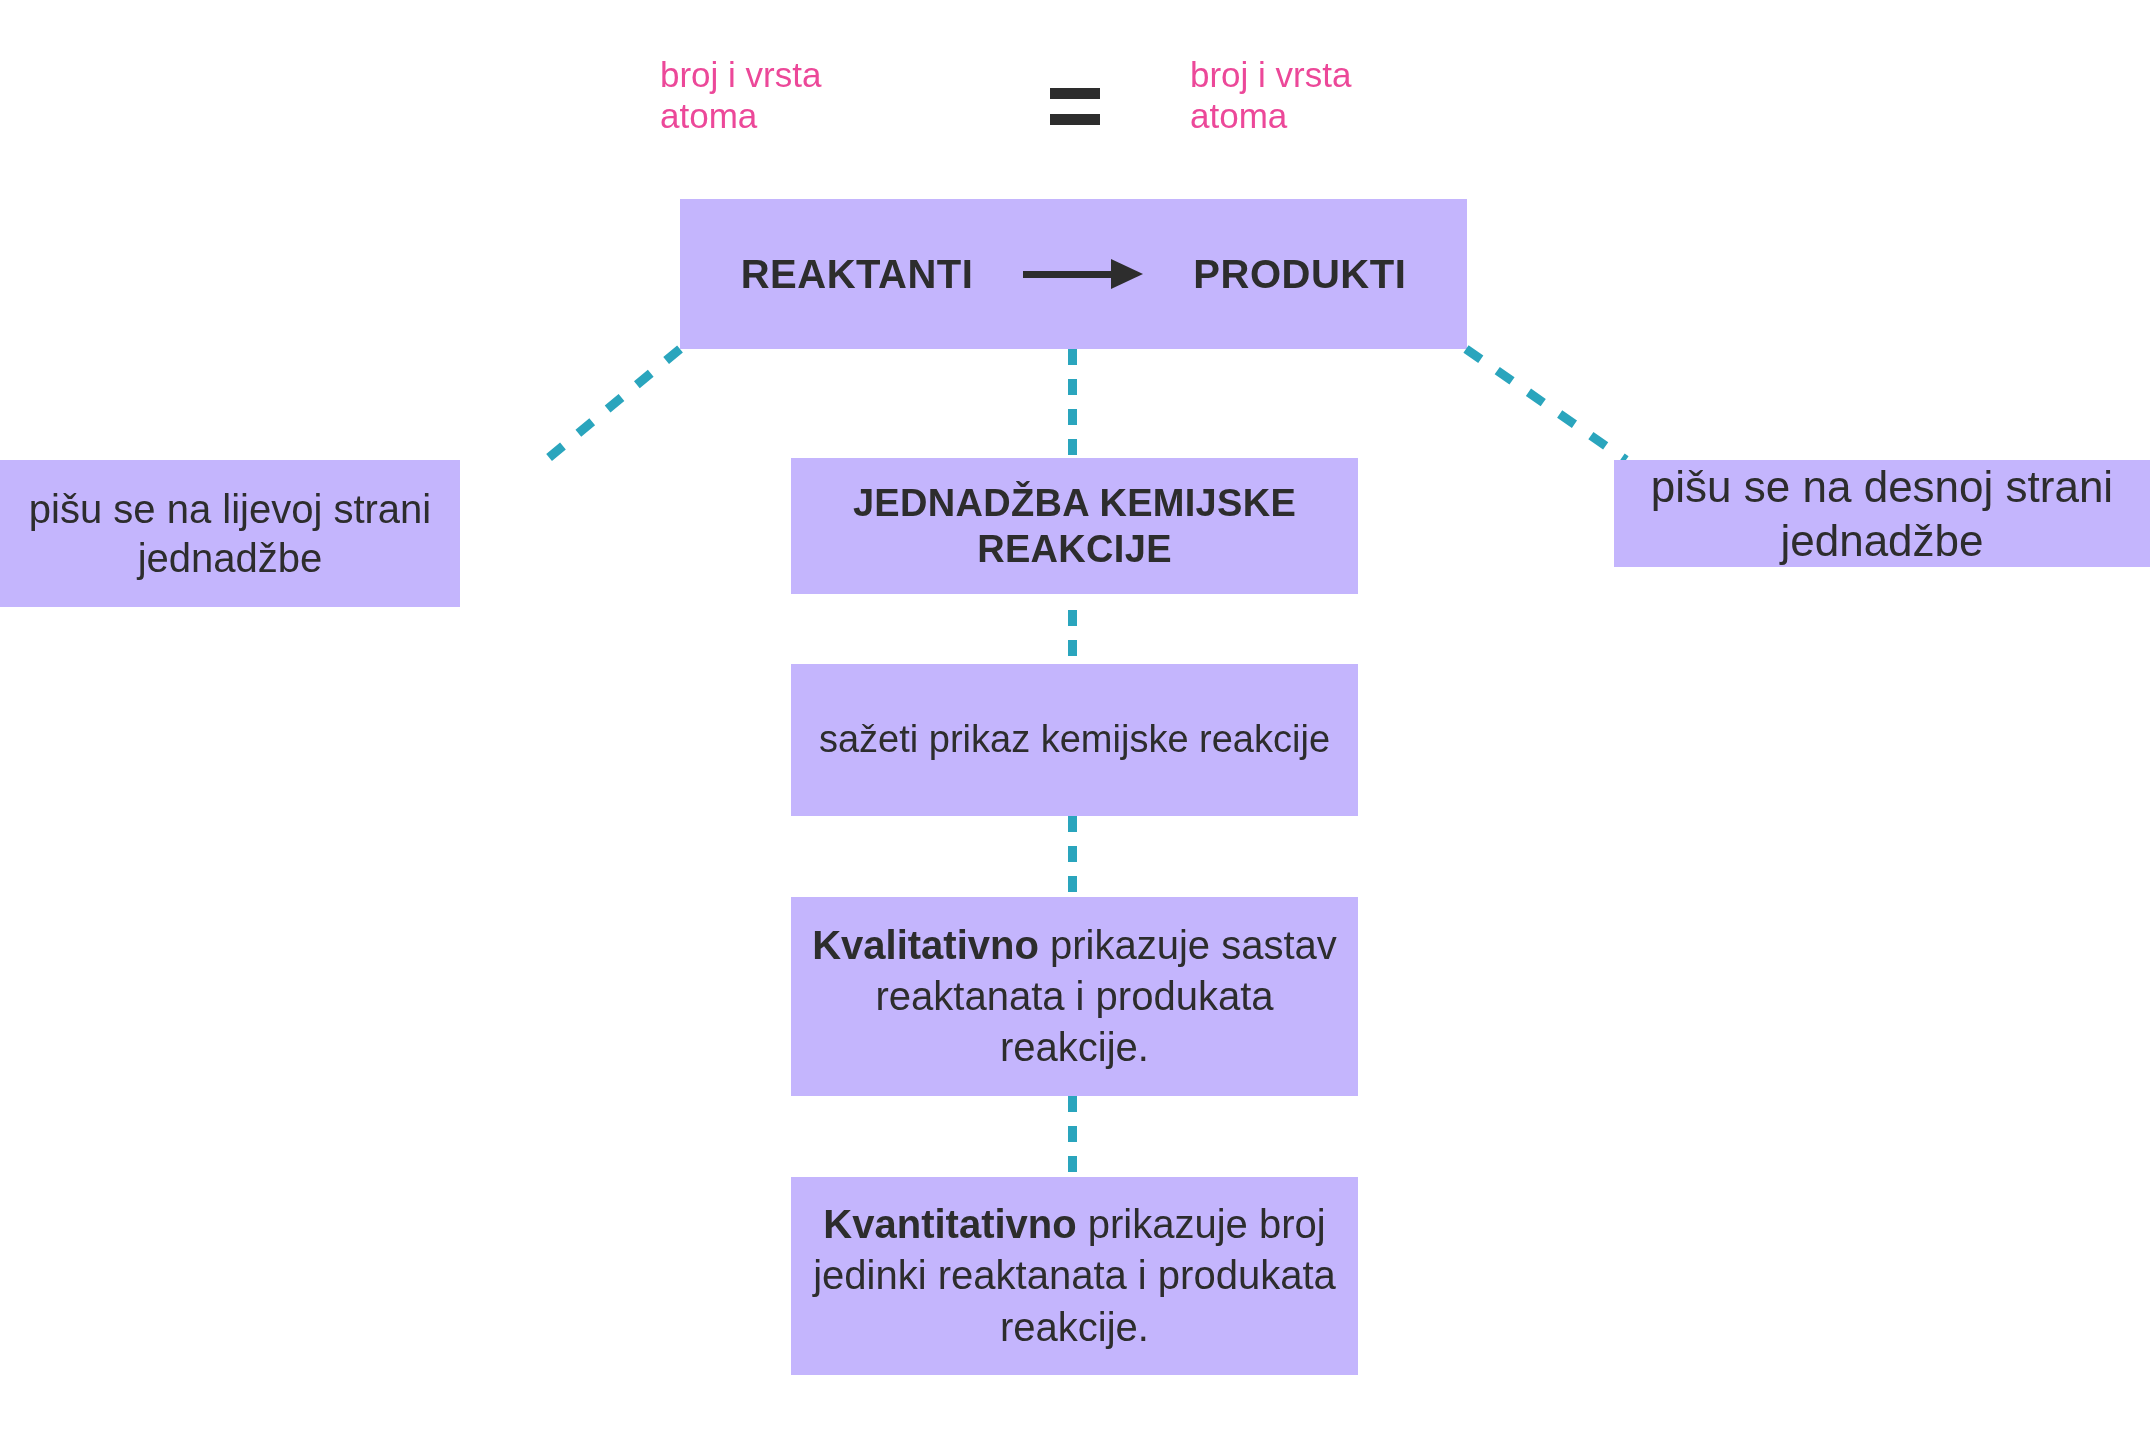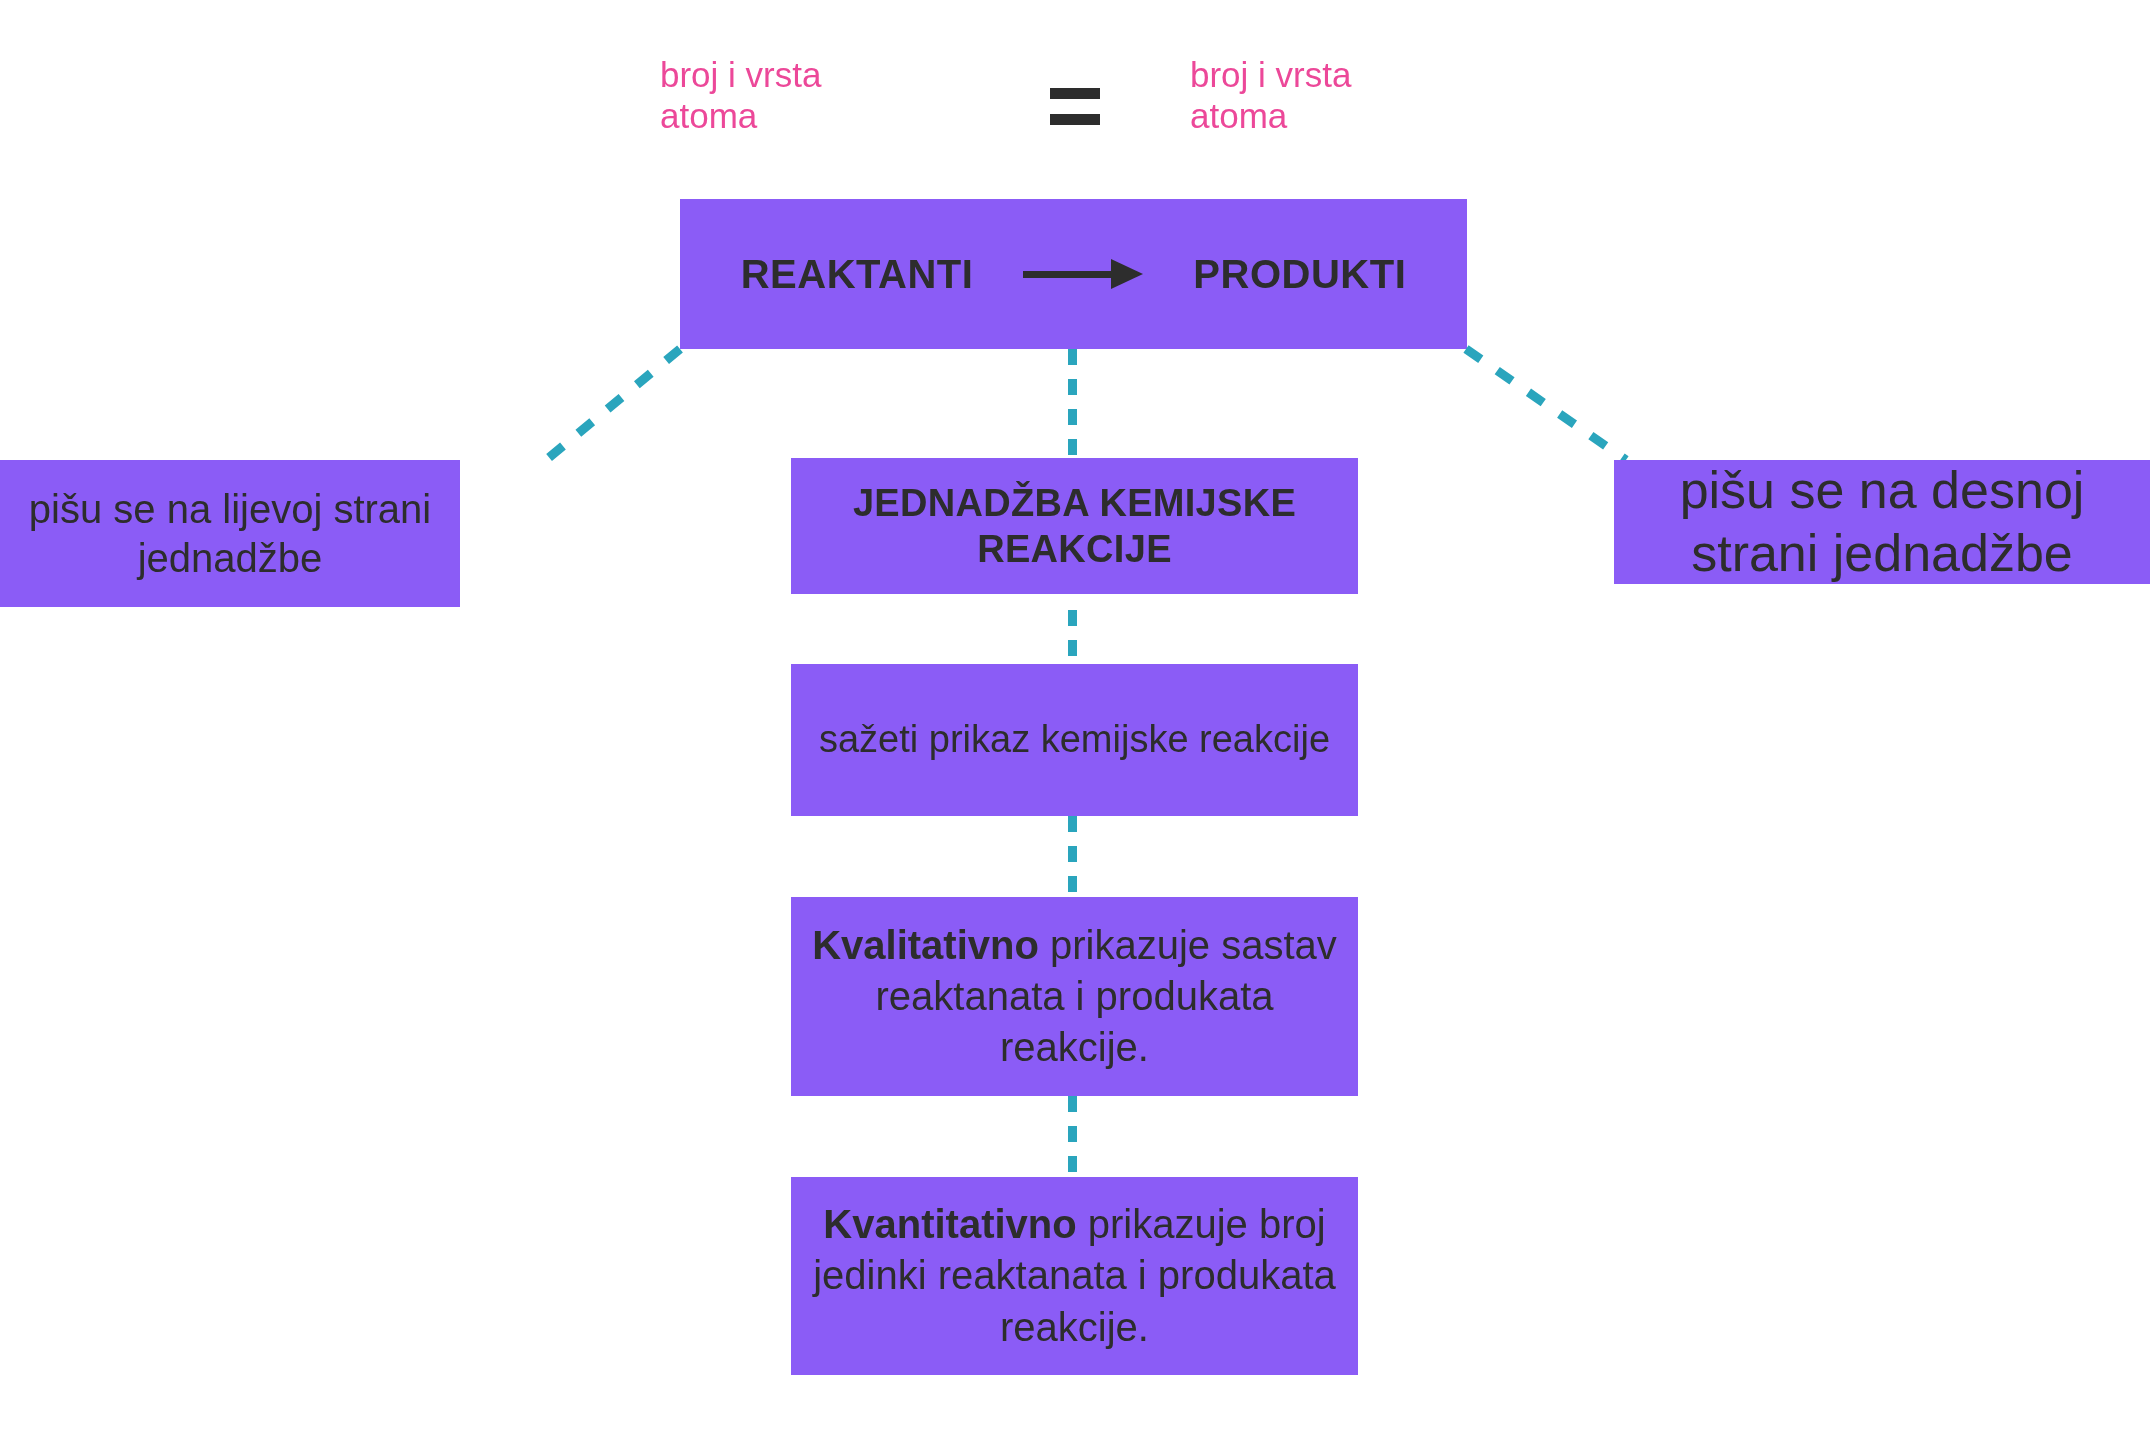--- a/index.html
+++ b/index.html
@@ -13,21 +13,21 @@
   }
   #stage {
     position: relative;
     width: 2150px;
     height: 1434px;
     background: #ffffff;
     overflow: hidden;
   }
   .box {
     position: absolute;
-    background: #8b5cf6;
+    background: #c4b5fd;
     box-sizing: border-box;
     display: flex;
     align-items: center;
     justify-content: center;
     text-align: center;
     color: #2d2d2d;
   }
   .box > .txt {
     display: block;
     width: 100%;
@@ -114,22 +114,22 @@
     top: 460px;
     width: 460px;
     height: 147px;
     font-size: 40px;
     line-height: 1.22;
   }
   #box-right {
     left: 1614px;
     top: 460px;
     width: 536px;
-    height: 124px;
-    font-size: 52px;
+    height: 107px;
+    font-size: 44px;
     line-height: 1.22;
   }
 
   
   .mid { left: 791px; width: 567px; }
   #box-title {
     top: 458px;
     height: 136px;
     font-size: 38px;
     font-weight: bold;

